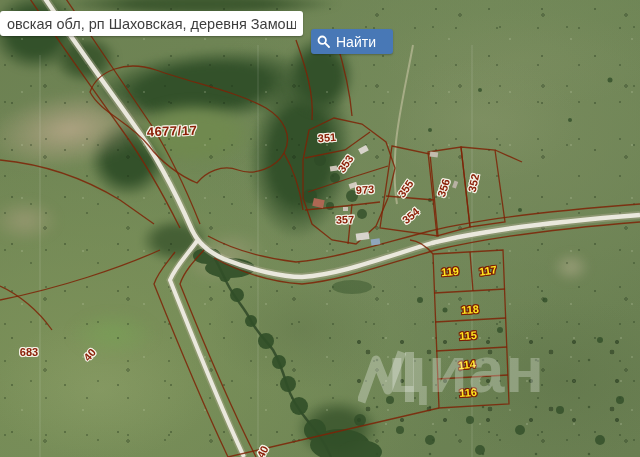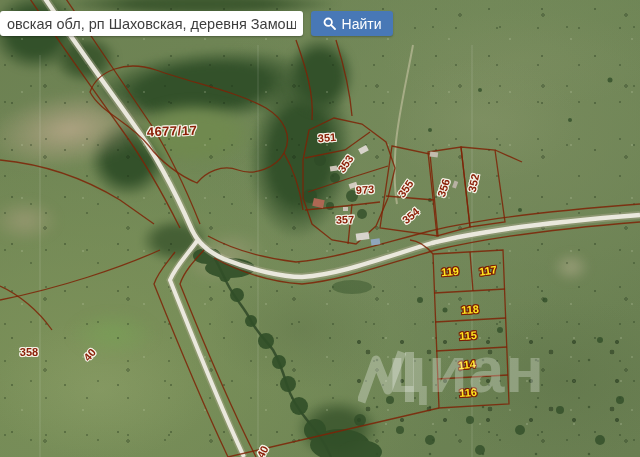--- a/index.html
+++ b/index.html
@@ -55,23 +55,23 @@
   
   .wm{position:absolute;color:rgba(255,255,255,.27);pointer-events:none;}
   .wm-logo{left:358px;top:348px;}
   .wm-brand{left:388px;top:338px;font-size:64px;font-weight:bold;line-height:1;letter-spacing:1px;}
   .wm-id{left:383px;top:392px;font-size:27px;font-weight:bold;letter-spacing:2px;line-height:1;}
 
   
   .search-input{position:absolute;left:0;top:11px;width:289px;height:25px;border:none;border-radius:3px;
     padding:0 7px;font-family:"Liberation Sans","DejaVu Sans",sans-serif;font-size:14.5px;color:#3e3e3e;
     background:#fff;box-shadow:0 1px 2px rgba(0,0,0,.3);outline:none;}
-  .search-btn{position:absolute;left:311px;top:11px;width:82px;height:25px;border:none;border-radius:3px;
+  .search-btn{position:absolute;left:311px;top:29px;width:82px;height:25px;border:none;border-radius:3px;
     background:#4878b6;color:#fff;font-family:"Liberation Sans","DejaVu Sans",sans-serif;font-size:14px;
-    display:flex;align-items:center;justify-content:center;gap:6px;cursor:pointer;box-shadow:0 1px 2px rgba(0,0,0,.25);}
+    display:flex;align-items:center;justify-content:flex-start;gap:6px;cursor:pointer;box-shadow:0 1px 2px rgba(0,0,0,.25);}
 </style>
 </head>
 <body>
 
 <div class="app">
 
   <div class="map-base"></div>
   <div class="mottle"></div>
 
   <div class="blob forest" style="left:85px;top:50px;width:235px;height:75px;transform:rotate(-6deg);"></div>
@@ -206,21 +206,21 @@
 
   <div class="plabel plabel--big" style="left:172px;top:131px;--r:-2deg;">4677/17</div>
   <div class="plabel" style="left:327px;top:138px;--r:-4deg;">351</div>
   <div class="plabel" style="left:346px;top:164px;--r:-55deg;">353</div>
   <div class="plabel" style="left:365px;top:190px;--r:-3deg;">973</div>
   <div class="plabel" style="left:345px;top:220px;--r:-2deg;">357</div>
   <div class="plabel" style="left:406px;top:189px;--r:-55deg;">355</div>
   <div class="plabel" style="left:411px;top:216px;--r:-40deg;">354</div>
   <div class="plabel" style="left:444px;top:188px;--r:-72deg;">356</div>
   <div class="plabel" style="left:474px;top:183px;--r:-78deg;">352</div>
-  <div class="plabel" style="left:29px;top:352px;">358</div>
+  <div class="plabel" style="left:29px;top:352px;">683</div>
   <div class="plabel" style="left:90px;top:355px;--r:-48deg;">40</div>
   <div class="plabel" style="left:263px;top:452px;--r:-62deg;">40</div>
 
   <div class="llabel" style="left:450px;top:272px;--r:-5deg;">119</div>
   <div class="llabel" style="left:488px;top:271px;--r:-8deg;">117</div>
   <div class="llabel" style="left:470px;top:310px;--r:-4deg;">118</div>
   <div class="llabel" style="left:468px;top:336px;--r:-4deg;">115</div>
   <div class="llabel" style="left:467px;top:365px;--r:-6deg;">114</div>
   <div class="llabel" style="left:468px;top:393px;--r:-4deg;">116</div>
 

